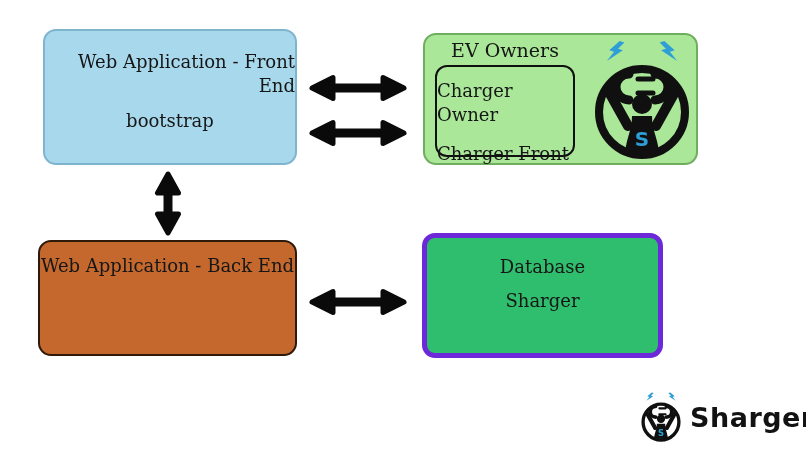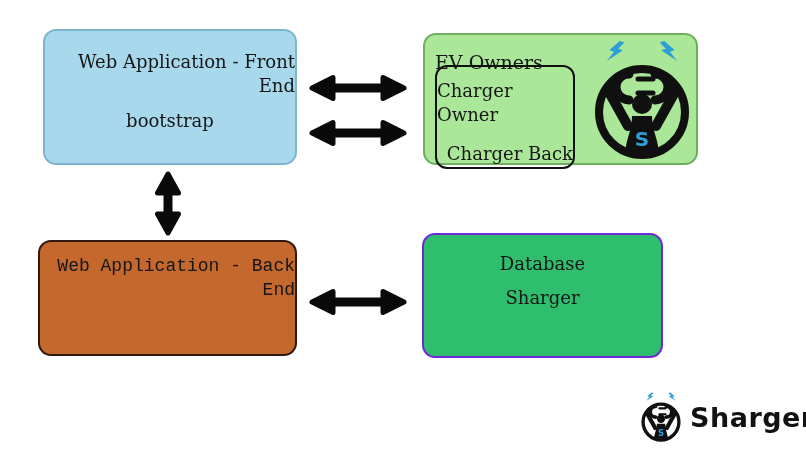--- a/index.html
+++ b/index.html
@@ -28,36 +28,36 @@
     background: #a8d8ec; border: 2px solid #7fb4ce;
     padding-top: 19px; gap: 11px;
   }
   .node-ev {
     left: 423px; top: 33px; width: 275px; height: 132px;
     background: #aae798; border: 2px solid #6fae5e;
     display: block; text-align: left;
   }
   .ev-title {
     position: absolute; left: 10px; top: 3px; width: 140px;
-    font-size: 19px; line-height: 24px; margin-top: 12px;
+    text-align: center; font-size: 19px; line-height: 24px;
   }
   .ev-inner {
-    position: absolute; left: 10px; top: 30px; width: 140px; height: 104px;
+    position: absolute; left: 10px; top: 30px; width: 140px; height: 92px;
     box-sizing: border-box; border: 2px solid #101010; border-radius: 12px;
-    display: flex; flex-direction: column; align-items: flex-end;
+    display: flex; flex-direction: column; align-items: flex-start;
     padding-top: 12px; gap: 15px; font-size: 18px; line-height: 24px;
   }
   .node-backend {
     left: 38px; top: 240px; width: 259px; height: 116px;
     background: #c4682e; border: 2px solid #2f1a0a;
-    padding-top: 12px; gap: 7px; font-family: Liberation Mono, monospace;
+    padding-top: 12px; gap: 7px;
   }
   .node-database {
     left: 422px; top: 233px; width: 241px; height: 125px;
-    background: #2fbe6e; border: 2px solid #6d28d9;
+    background: #2fbe6e; border: 5px solid #6d28d9;
     padding-top: 17px; gap: 10px;
   }
   .arrow { position: absolute; }
   .emblem-big { position: absolute; left: 582px; top: 38px; width: 120px; height: 126px; }
   .brand { position: absolute; left: 636px; top: 389px; height: 56px; display: flex; align-items: center; }
   .emblem-small { width: 50px; height: 53px; }
   .brand-name {
     font-family: "DejaVu Sans", sans-serif;
     font-weight: bold;
     font-size: 27px;
@@ -77,21 +77,21 @@
 
   <div class="node node-frontend">
     <div>Web Application - Front End</div>
     <div>bootstrap</div>
   </div>
 
   <div class="node node-ev">
     <div class="ev-title">EV Owners</div>
     <div class="ev-inner">
       <div>Charger Owner</div>
-      <div>Charger Back</div>
+      <div>Charger Front</div>
     </div>
   </div>
 
   <svg class="emblem-big" viewBox="0 0 120 126">
     <defs>
       <path id="bolt" d="M8 0 L1 12 L6 12 L2 23 L14 8 L9 8 L13 0 Z"></path>
     </defs>
     <use href="#bolt" fill="#2e9fd6" transform="translate(26 2) rotate(18 7 12)"></use>
     <use href="#bolt" fill="#2e9fd6" transform="translate(94 2) scale(-1 1) rotate(18 7 12)"></use>
     <circle cx="60" cy="74" r="43" fill="none" stroke="#101010" stroke-width="8"></circle>

